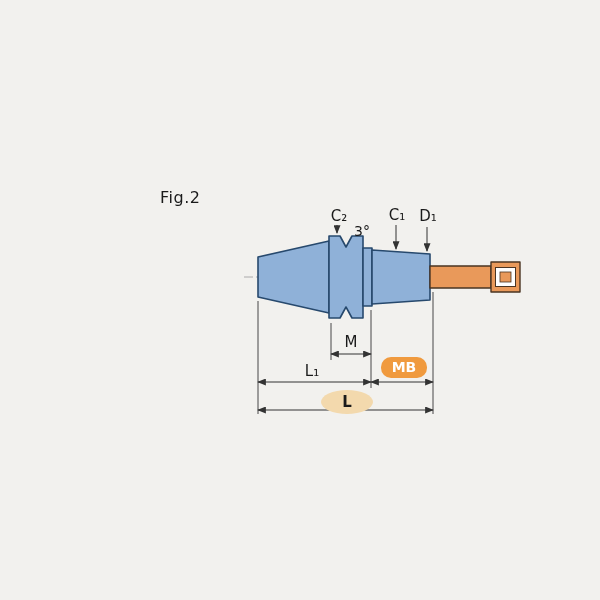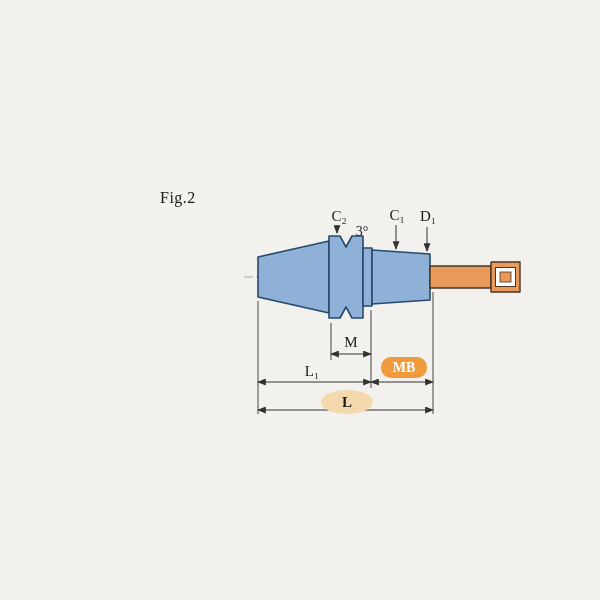--- a/index.html
+++ b/index.html
@@ -19,21 +19,20 @@
     padding: 0;
     background: var(--background);
     font-family: "DejaVu Sans", "Liberation Sans", sans-serif;
   }
   .canvas {
     position: relative;
     width: 600px;
     height: 559px;
     background: var(--background);
     overflow: hidden;
-    font-family: Liberation Serif, serif;
   }
   svg { display: block; }
   .body-part {
     fill: var(--body-fill);
     stroke: var(--body-outline);
     stroke-width: 1.6;
     stroke-linejoin: round;
   }
   .shank-part {
     fill: var(--shank-fill);

